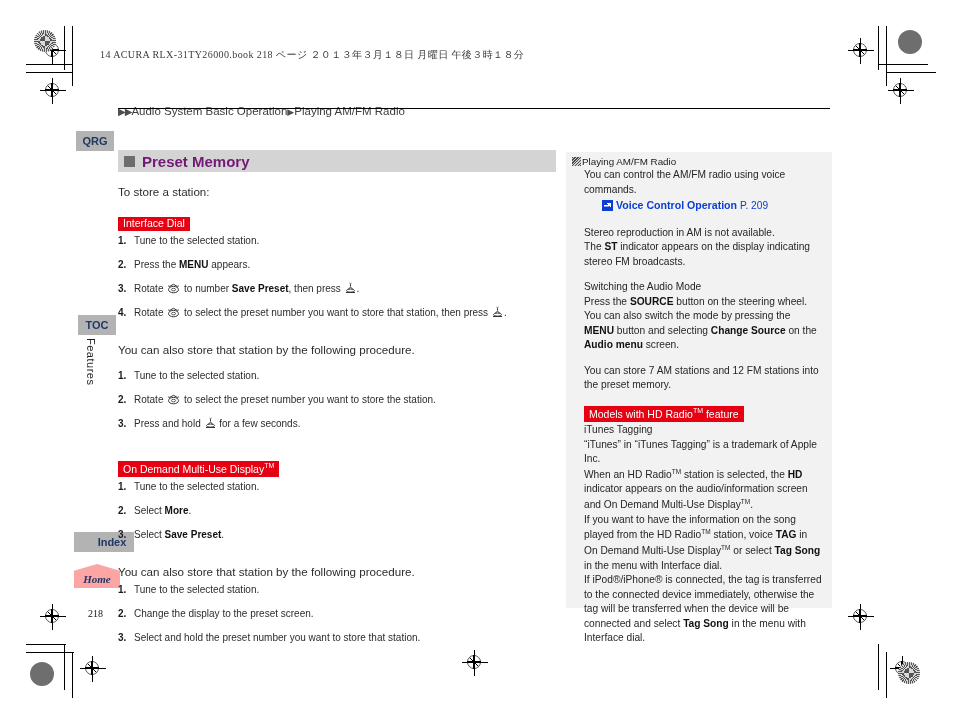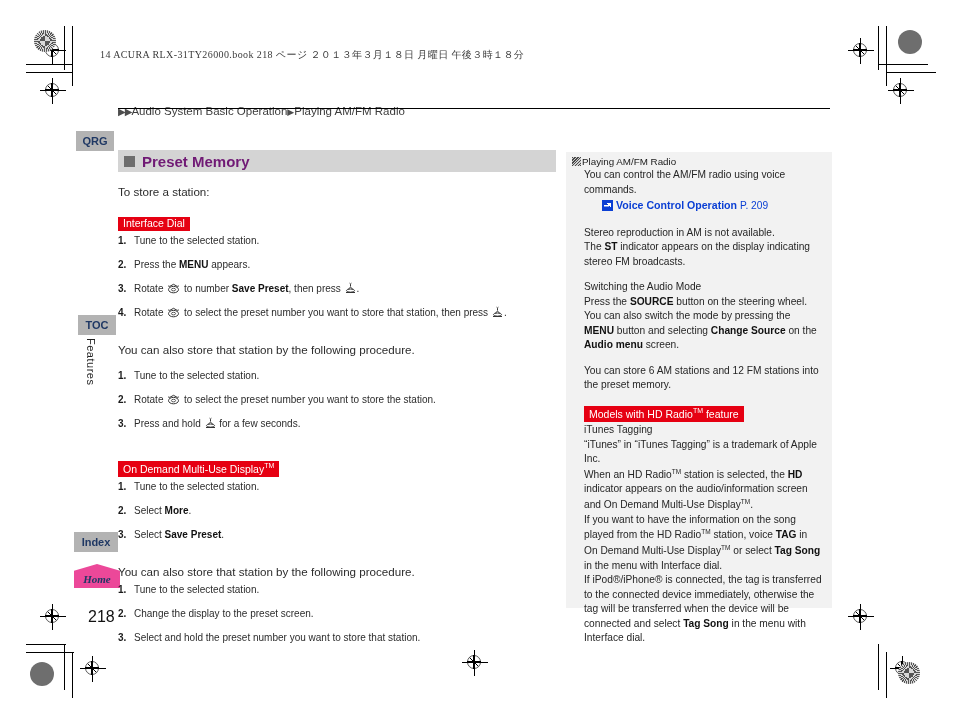--- a/index.html
+++ b/index.html
@@ -114,56 +114,56 @@
     color: #1f3864;
     font-weight: bold;
     font-size: 11px;
     text-align: center;
     line-height: 20px;
     width: 38px;
     height: 20px;
   }
   .tab-qrg  { left: 76px; top: 131px; }
   .tab-toc  { left: 78px; top: 315px; }
-  .tab-index{ left: 74px; top: 532px; width: 44px; }
+  .tab-index{ left: 74px; top: 532px; width: 44px; padding-left: 16px; }
 
   .vert-label {
     position: absolute;
     left: 85px;
     top: 338px;
     font-size: 11px;
     color: #1f1f1f;
     writing-mode: vertical-rl;
     letter-spacing: 0.5px;
   }
 
   .home-btn {
     position: absolute;
     left: 74px;
     top: 564px;
     width: 46px;
     height: 24px;
-    background: #ec4899;
+    background: #fca5a5;
     clip-path: polygon(50% 0%, 100% 28%, 100% 100%, 0% 100%, 0% 28%);
     color: #1f3864;
     font-family: "Liberation Serif", serif;
     font-style: italic;
     font-weight: bold;
     font-size: 11px;
     text-align: center;
     line-height: 30px;
   }
 
   .folio {
     position: absolute;
     left: 88px;
     top: 608px;
-    font-size: 16px;
+    font-size: 10px;
     color: #111;
-    font-family: Liberation Sans, sans-serif;
+    font-family: Liberation Serif, serif;
   }
 
   
   .main-col {
     position: absolute;
     left: 118px;
     top: 150px;
     width: 438px;
   }
   .section-head {
@@ -509,21 +509,21 @@
     <div class="gap"></div>
 
     <p>Switching the Audio Mode</p>
     <p><span>Press the </span><b>SOURCE</b><span> button on the steering wheel.</span></p>
 
 
     <p><span>You can also switch the mode by pressing the </span><b>MENU</b><span> button and selecting </span><b>Change Source</b><span> on the </span><b>Audio menu</b><span> screen.</span></p>
 
     <div class="gap"></div>
 
-    <p>You can store 6 AM stations and 12 FM stations into the preset memory.</p>
+    <p>You can store 7 AM stations and 12 FM stations into the preset memory.</p>
 
     <div class="gap"></div>
   </div>
 
   <div class="side-tag-wrap">
     <span class="red-tag"><span>Models with HD Radio</span><sup>TM</sup><span> feature</span></span>
   </div>
 
   <div class="side-body">
     <p>iTunes Tagging</p>

